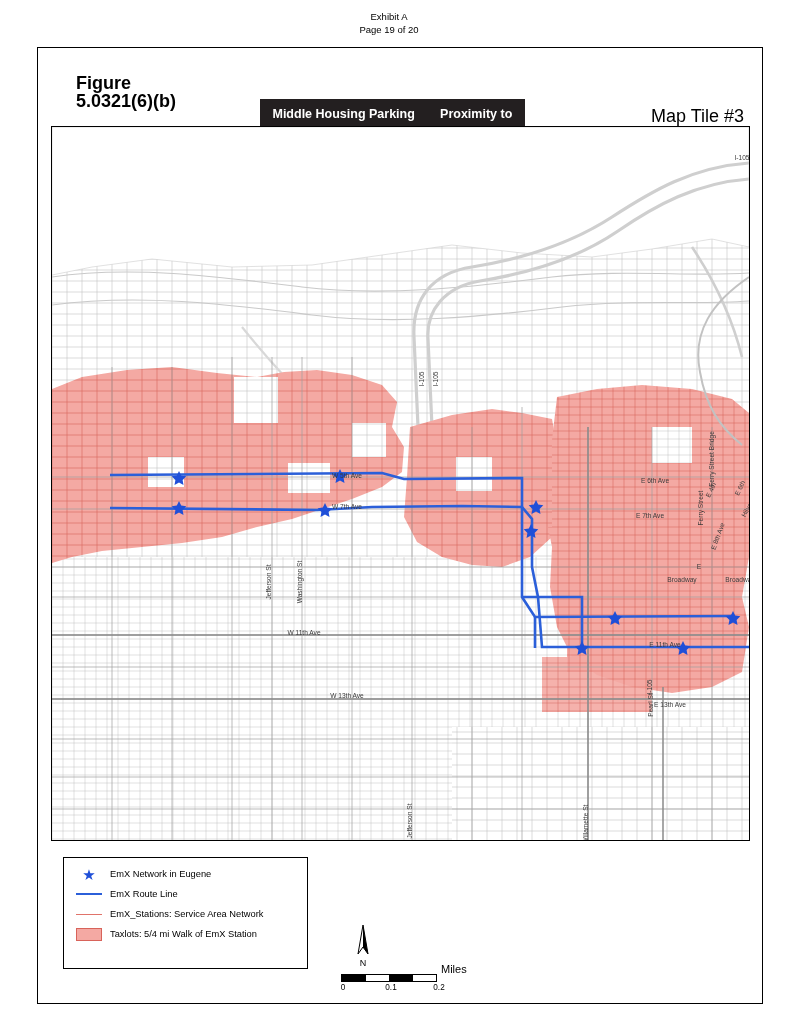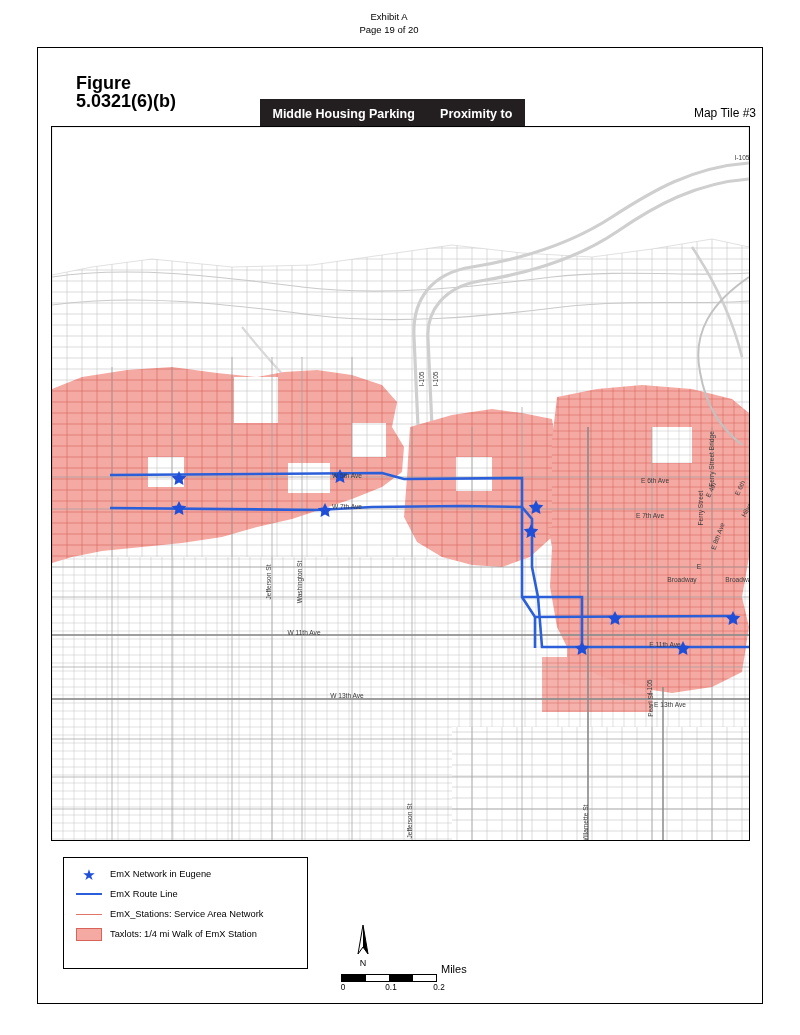--- a/index.html
+++ b/index.html
@@ -67,23 +67,23 @@
     flex-direction: row;
     align-items: center;
     justify-content: center;
     text-align: center;
     box-sizing: border-box;
   }
 
   
   .map-tile {
     position: absolute;
-    right: 6px;
+    right: 18px;
     top: 58px;
-    font-size: 12px;
+    font-size: 18px;
   }
 
   
   .map-frame {
     position: absolute;
     left: 13px;
     top: 78px;
     width: 699px;
     height: 715px;
     border: 0.9px solid #000;
@@ -377,21 +377,21 @@
     <div class="legend-row">
       <span class="legend-sym">
           <span class="sym-line-red"></span>
         </span>
       <span class="legend-txt">EmX_Stations: Service Area Network</span>
     </div>
     <div class="legend-row">
       <span class="legend-sym">
           <span class="sym-fill-pink"></span>
         </span>
-      <span class="legend-txt">Taxlots: 1/4 mi Walk of EmX Station</span>
+      <span class="legend-txt">Taxlots: 5/4 mi Walk of EmX Station</span>
     </div>
   </div>
 
   <div class="north">
     <svg width="24" height="34" viewBox="0 0 24 34">
       <polygon points="12,1 17,30 12,23 7,30" fill="#ffffff" stroke="#000" stroke-width="1"></polygon>
       <polygon points="12,1 17,30 12,23" fill="#000"></polygon>
     </svg>
     <div>N</div>
   </div>

